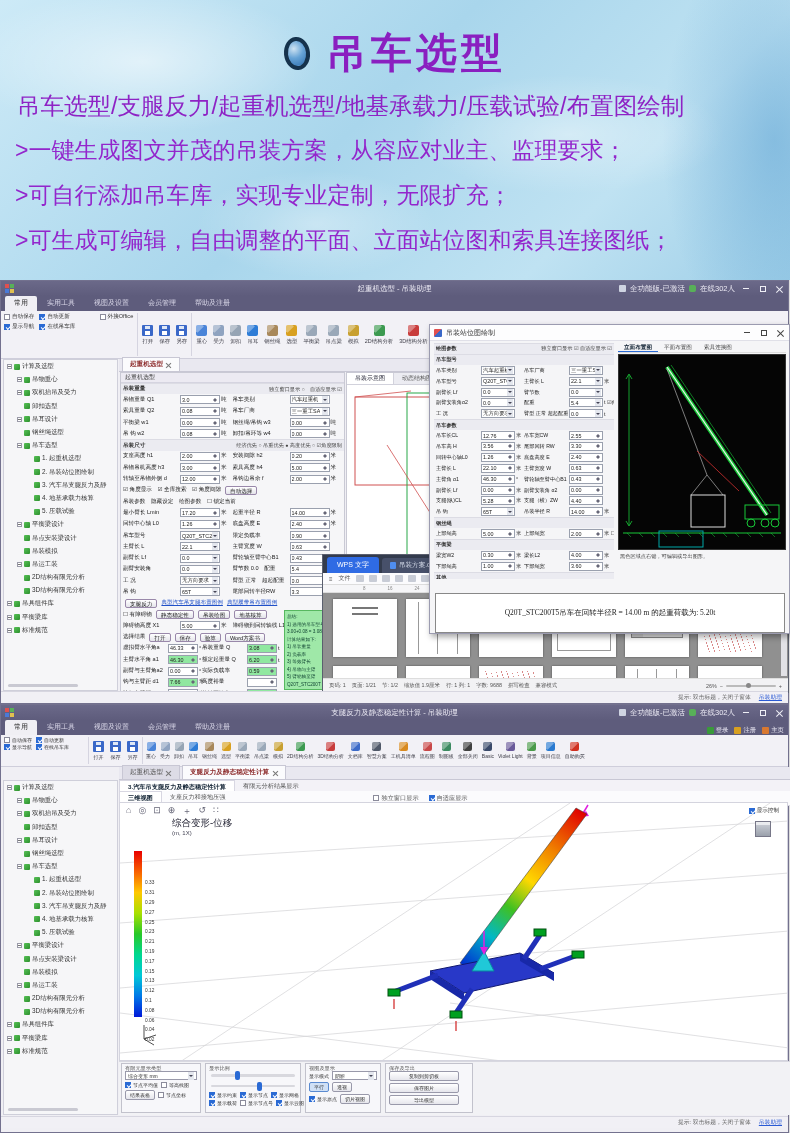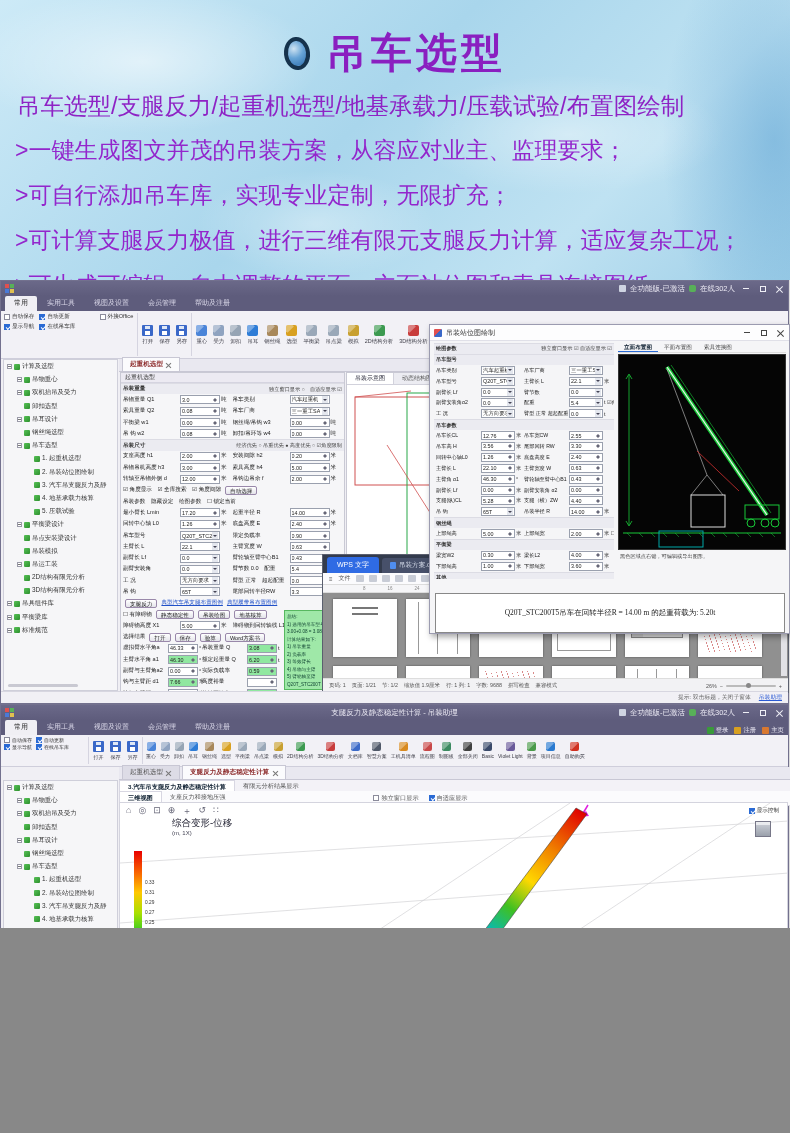--- a/index.html
+++ b/index.html
@@ -1,17 +1,17 @@
 <!DOCTYPE html>
 <html><head>
 <meta charset="utf-8">
 <style>
 *{margin:0;padding:0;box-sizing:border-box}
 body{font-family:"Liberation Sans",sans-serif;background:#888}
-.stage{position:relative;width:790px;height:928px;margin:0 auto;overflow:hidden;background:#dcdcdc;font-family:"Liberation Sans",sans-serif}
+.stage{position:relative;width:790px;height:1133px;margin:0 auto;overflow:hidden;background:#dcdcdc;font-family:"Liberation Sans",sans-serif}
 
 .banner{position:absolute;left:0;top:0;width:790px;height:280px;overflow:hidden;
 background:radial-gradient(ellipse 300px 120px at 18% 22%,rgba(255,255,255,.55),transparent 60%),
 radial-gradient(ellipse 260px 100px at 72% 48%,rgba(255,255,255,.4),transparent 60%),
 radial-gradient(ellipse 200px 90px at 40% 80%,rgba(255,255,255,.35),transparent 60%),
 radial-gradient(ellipse 160px 300px at 98% 50%,rgba(90,160,210,.5),transparent 70%),
 linear-gradient(135deg,#cdeaf7 0%,#a9d6ec 45%,#bfe2f2 75%,#9fcfe8 100%)}
 .banner-title-row{position:absolute;left:0;top:26px;width:100%;display:flex;justify-content:center;align-items:center;gap:16px}
 .oval{width:26px;height:33px;border:4px solid #15324c;border-radius:50%;background:radial-gradient(circle at 35% 30%,#cfe3f2 0%,#66a3d6 45%,#2f6fae 100%);transform:rotate(-6deg)}
 .banner-title{font-size:41px;font-weight:bold;color:#8a1fc0;letter-spacing:4px}
@@ -166,33 +166,33 @@
   <div class="banner">
     <div class="banner-title-row">
       <span class="oval"></span>
       <span class="banner-title">吊车选型</span>
     </div>
     <div class="banner-sub">吊车选型/支腿反力/起重机选型/地基承载力/压载试验/布置图绘制</div>
     <div class="bullets">
 
     <div><span>&gt;一键生成图文并茂的吊装方案，从容应对业主、监理要求；</span></div>
         <div><span>&gt;可自行添加吊车库，实现专业定制，无限扩充；</span></div>
-        <div><span>&gt;可计算支腿反力极值，进行三维有限元支腿反力计算，适应复杂工况；</span></div>
         <div><span>&gt;可生成可编辑，自由调整的平面、立面站位图和索具连接图纸；</span></div>
       </div>
   </div>
 
   <div class="win" style="left:0;top:280px;width:789px;height:424px">
     <div class="tbar" style="height:15px">
       <span class="appico">
           <i style="background:#e05050"></i>
           <i style="background:#58b058"></i>
           <i style="background:#4a7ad8"></i>
           <i style="background:#e0c050"></i>
         </span>
+      <span class="title">起重机选型 - 吊装助理</span>
       <span class="tbar-right">
         <span class="lic-ico"></span>
         <span>全功能版-已激活</span>
         <span class="puzzle"></span>
         <span>在线302人</span>
         <span class="wb min">
             <i></i>
           </span>
         <span class="wb max">
             <i></i>

